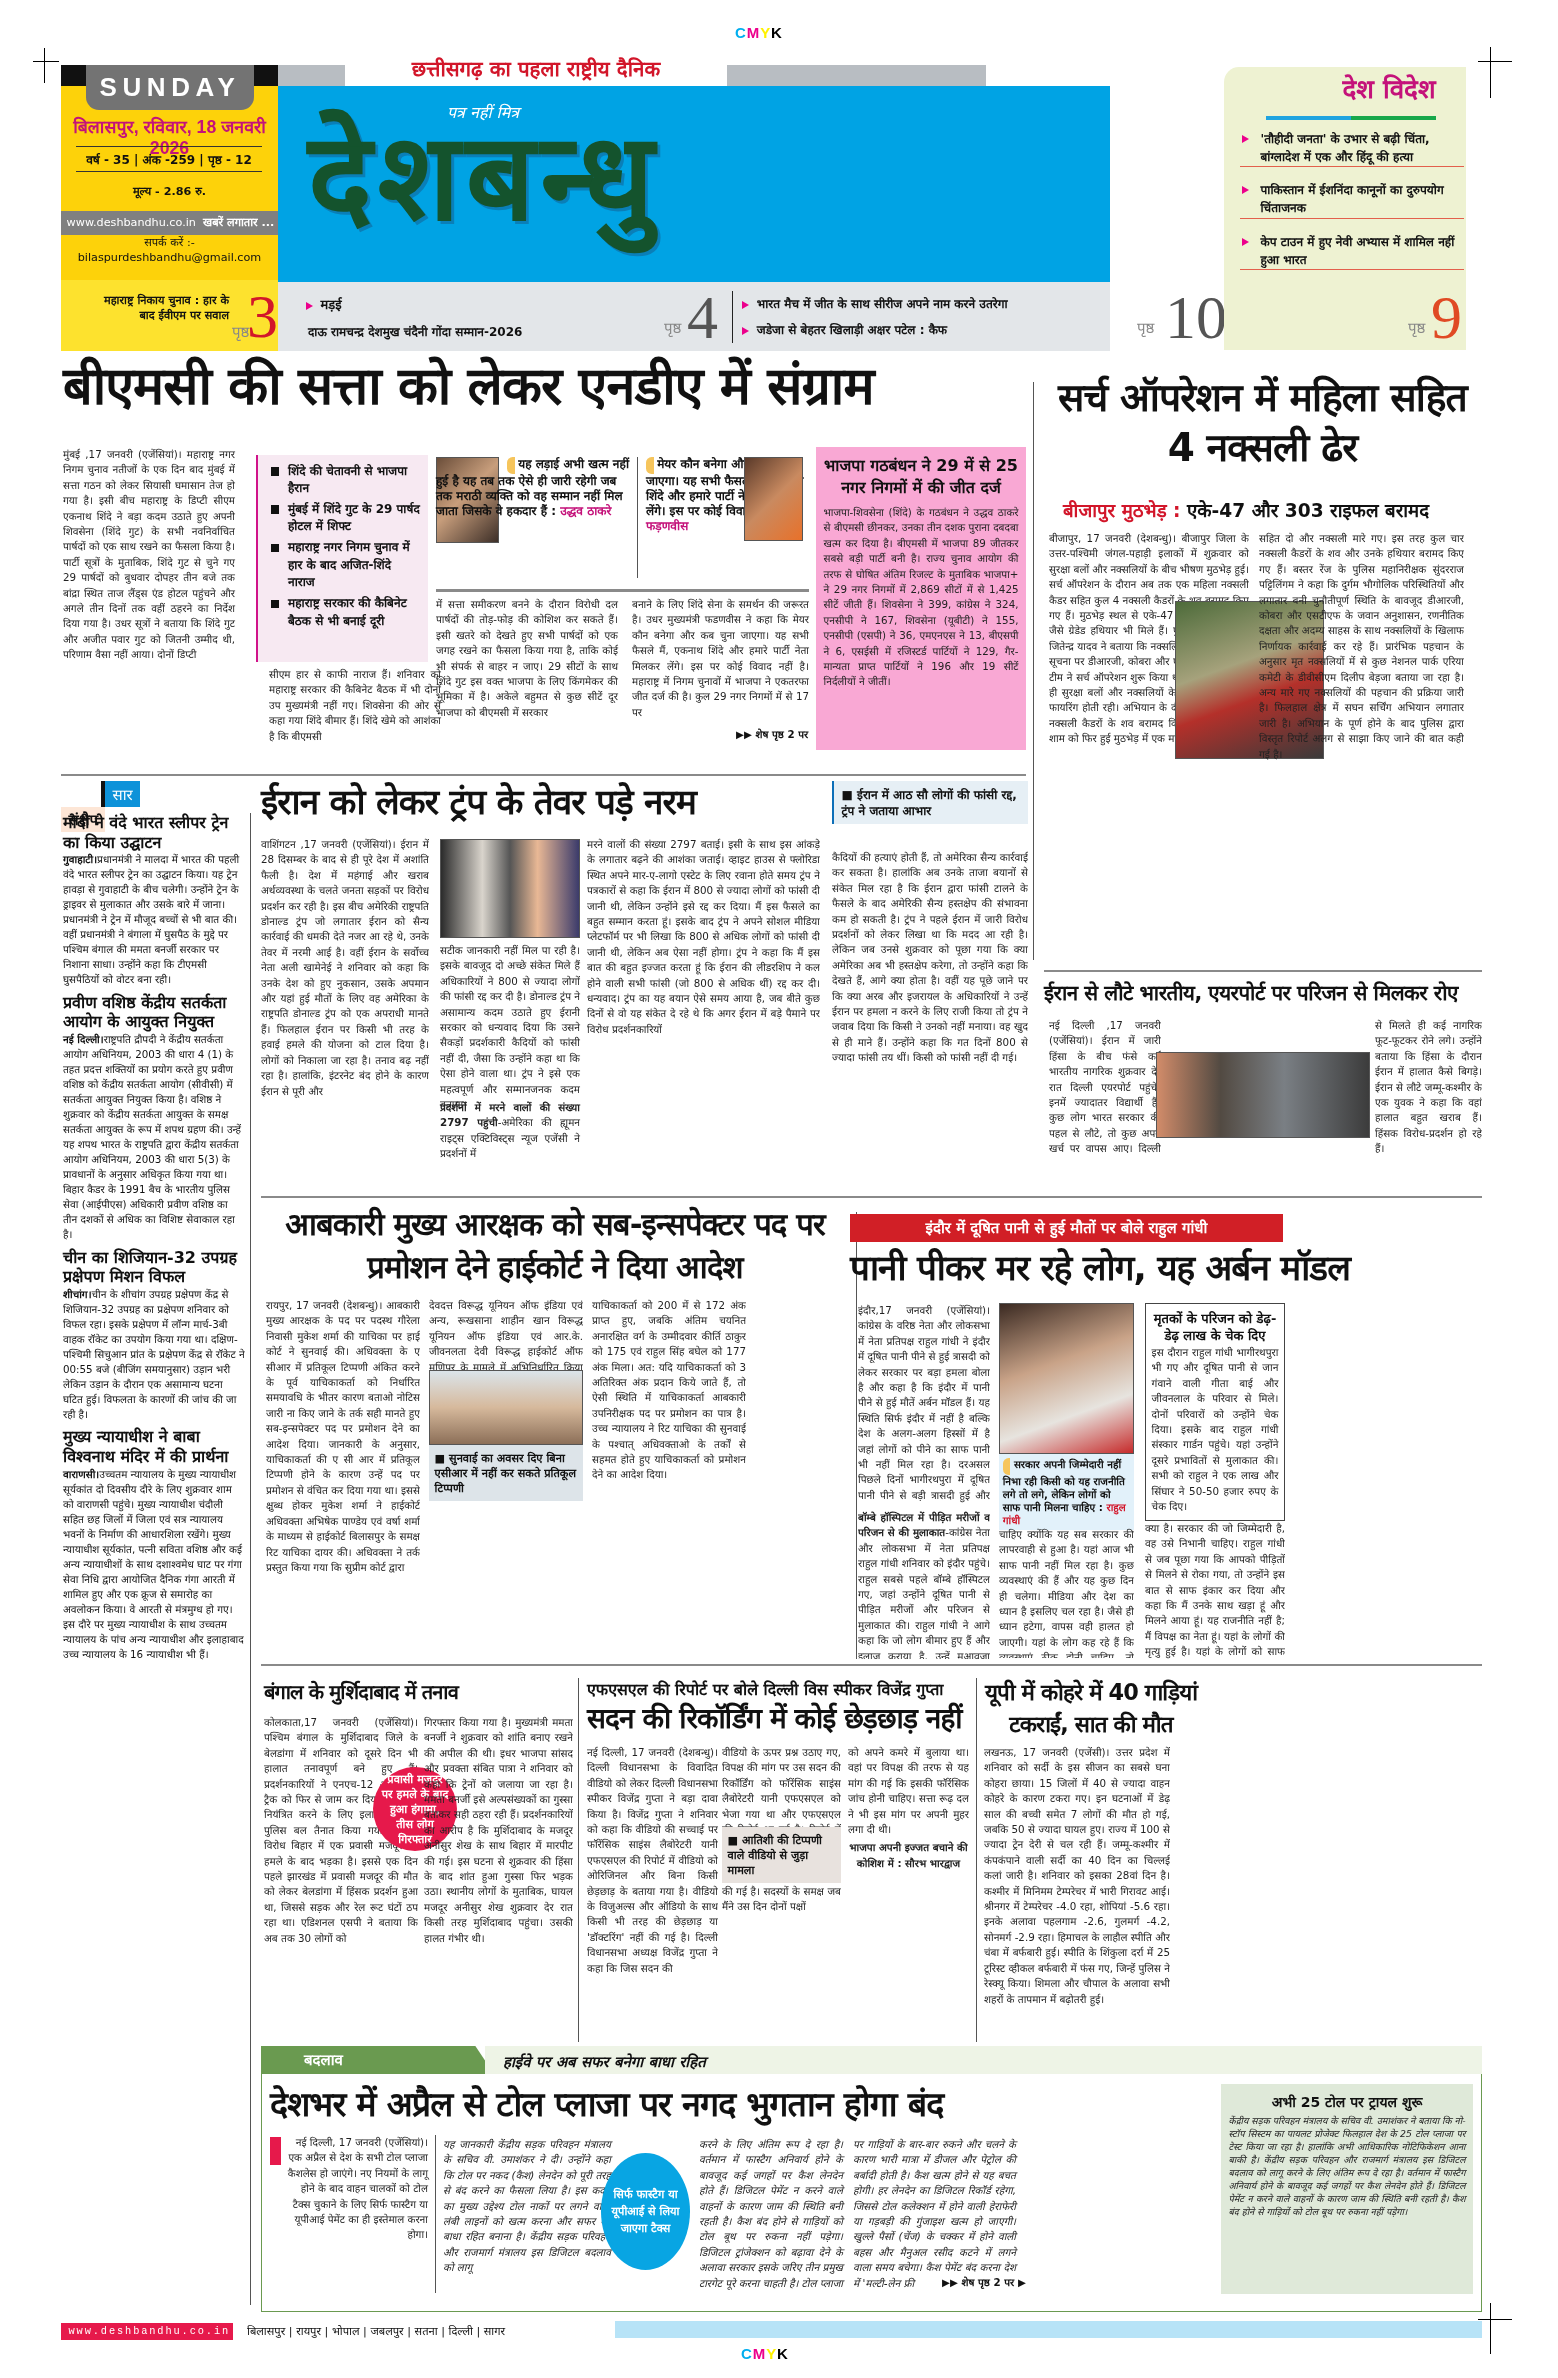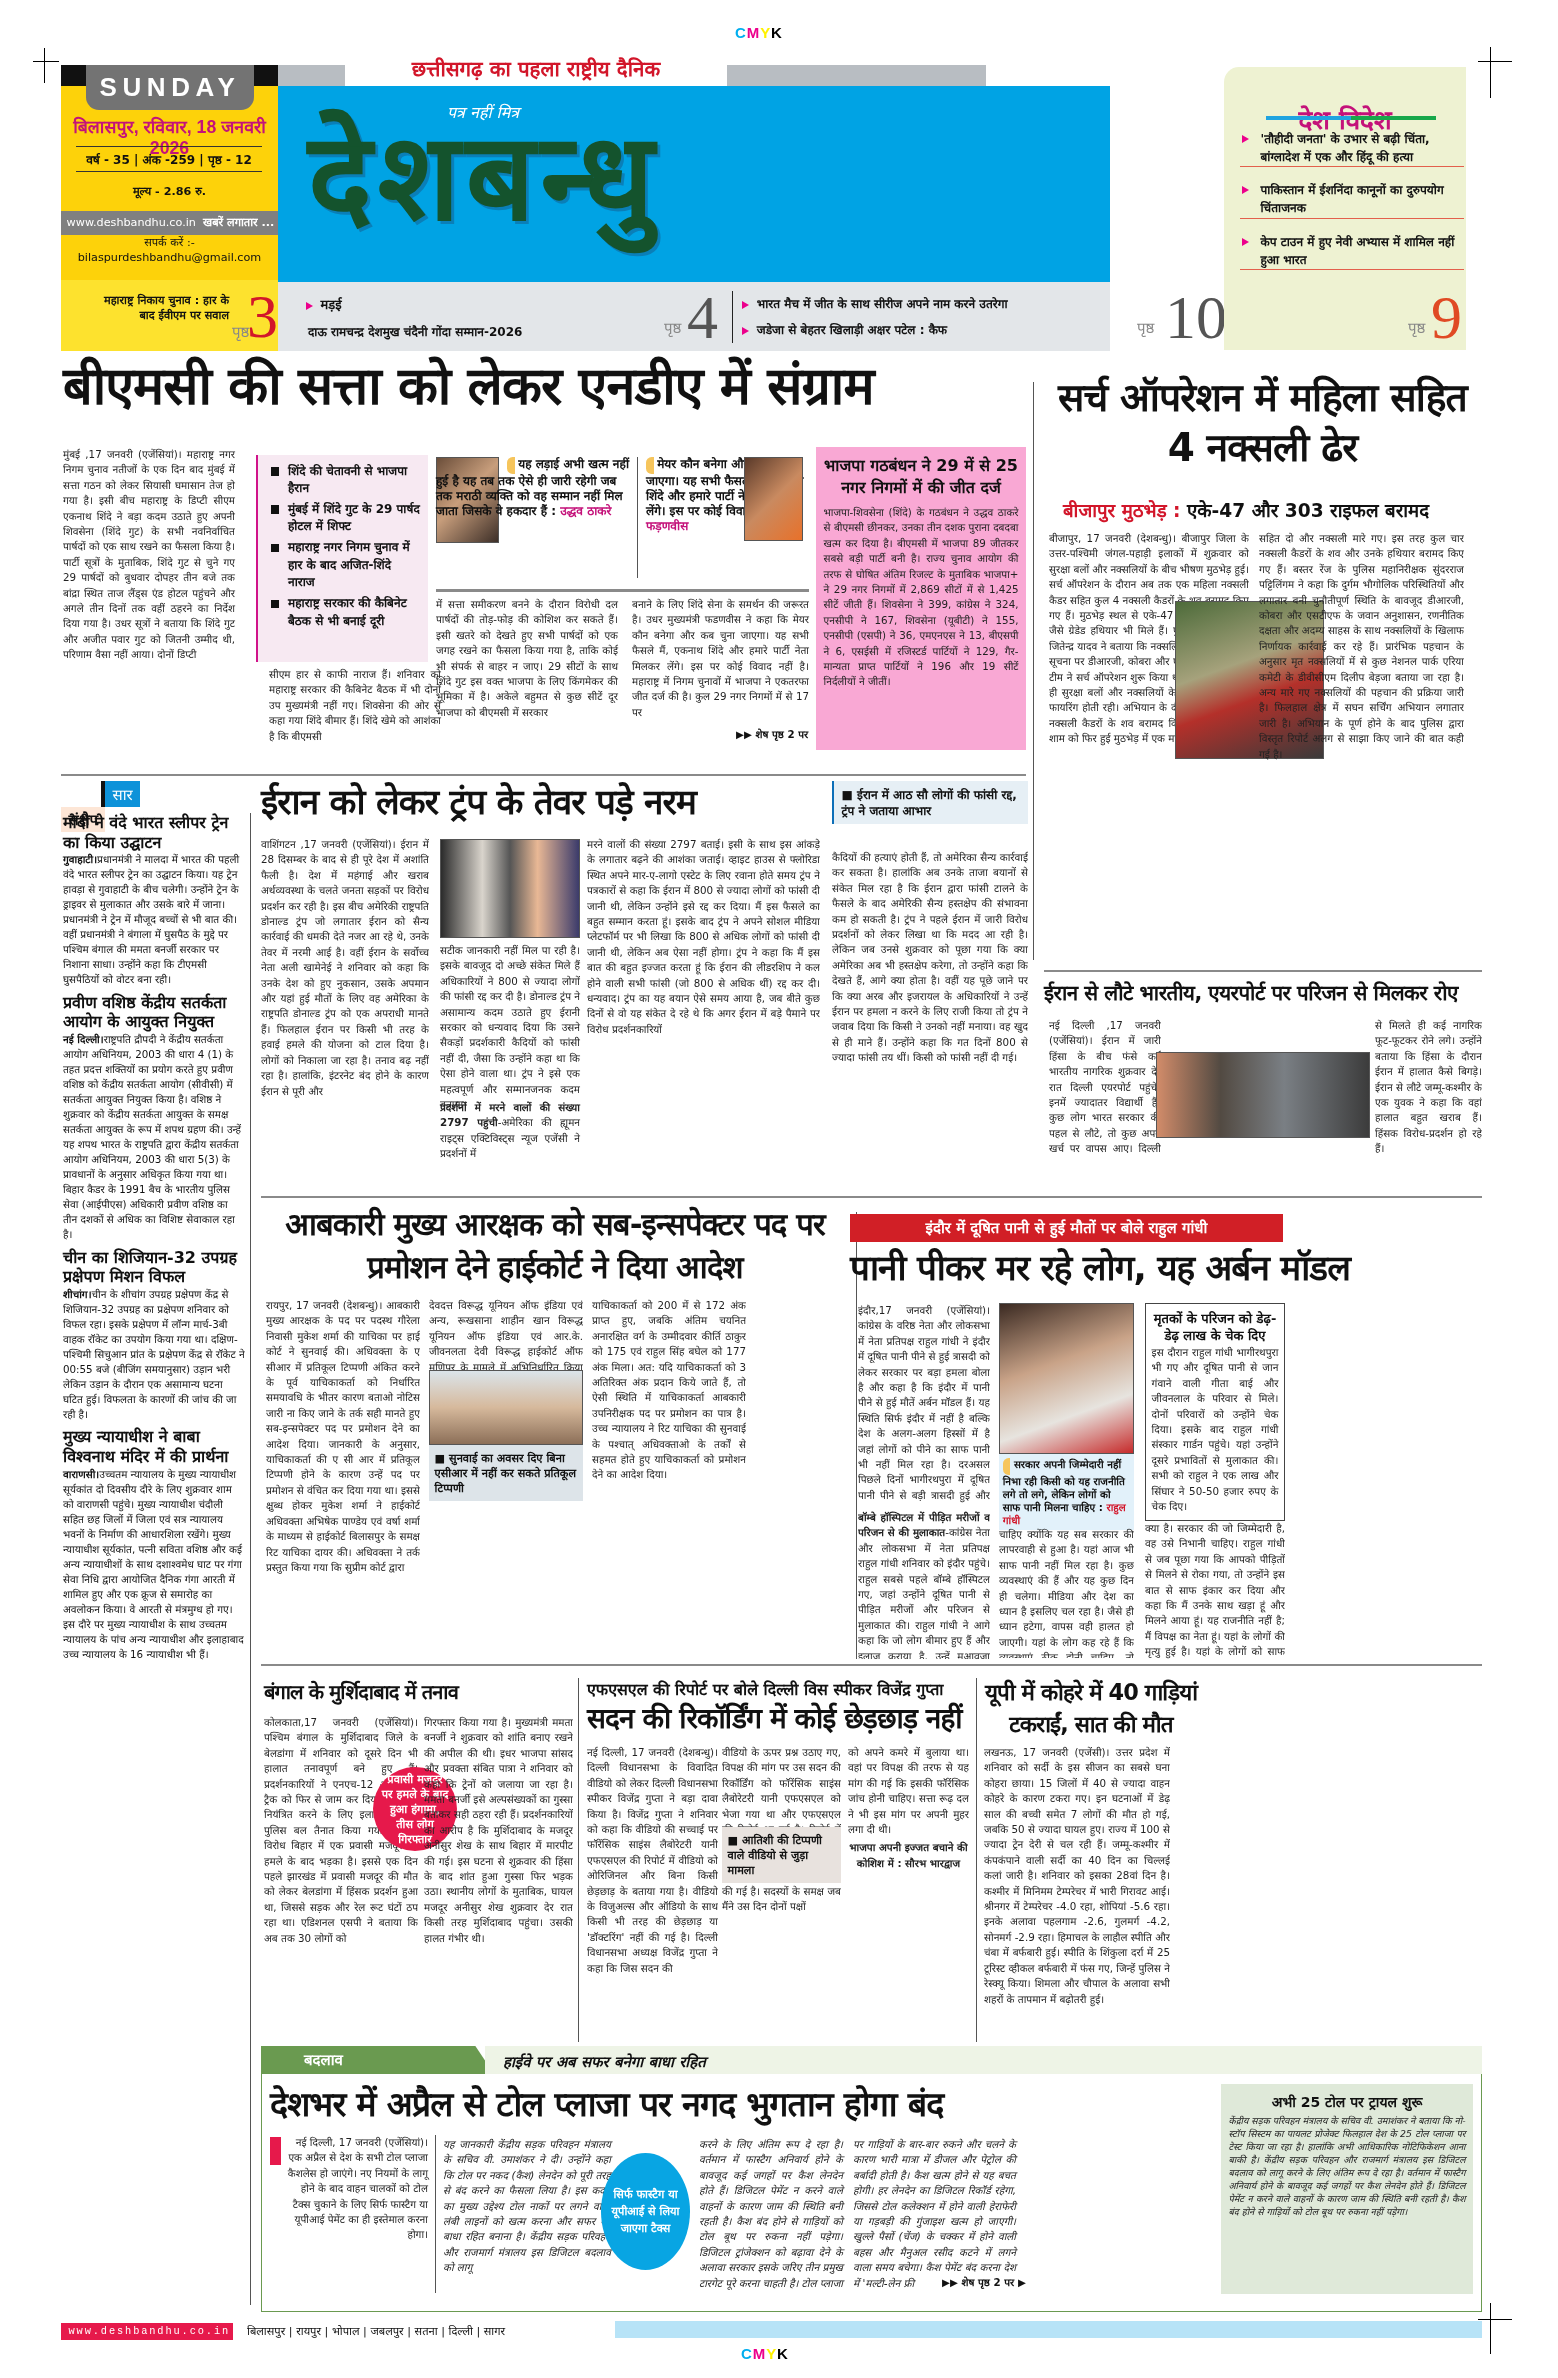--- a/index.html
+++ b/index.html
@@ -25,21 +25,21 @@
   .tagline { left: 345px; top: 54px; width: 382px; height: 32px; background: #fff; text-align: center; color: #d2162a; font-size: 20.5px; font-weight: bold; line-height: 30px; }
   .blue { left: 278px; top: 86px; width: 832px; height: 196px; background: #00a3e4; }
   .motto { left: 447px; top: 101px; color: #fff; font-style: italic; font-size: 16px; }
   .logo { left: 308px; top: 112px; color: #14532d; font-size: 121px; font-weight: bold; font-family: Liberation Mono, monospace; letter-spacing: 5.6px; line-height: 149px; text-shadow: 2.8px 2.8px 0 #0a7fb8; }
   .graybar { left: 278px; top: 282px; width: 832px; height: 69px; background: #e3e6e9; }
   .mani { left: 306px; top: 295px; font-size: 13px; font-weight: bold; }
   .mani2 { left: 308px; top: 323px; font-size: 12px; font-weight: bold; }
   .tri { display: inline-block; width: 0; height: 0; border-top: 4.7px solid transparent; border-bottom: 4.7px solid transparent; border-left: 7.5px solid #ec008c; margin-right: 7.5px; vertical-align: middle; }
   .sport { left: 732px; top: 291px; font-size: 12px; font-weight: bold; line-height: 26px; border-left: 1.9px solid #222; padding-left: 9.3px; }
   .deshvidesh { left: 1224px; top: 67px; width: 242px; height: 283px; background: #eef2d2; border-radius: 15px 0 0 0; }
-  .dv-title { left: 1224px; top: 70px; width: 242px; text-align: center; color: #c4127a; font-size: 26px; font-weight: bold; margin-top: 31px; }
+  .dv-title { left: 1268px; top: 70px; width: 242px; text-align: center; color: #c4127a; font-size: 26px; font-weight: bold; }
   .dv-line { left: 1266px; top: 116px; width: 170px; height: 3.7px; background: linear-gradient(90deg, #1fa4e0 50%, #17a84b 50%); }
   .dv-items { left: 1240px; top: 131px; width: 224px; font-size: 12px; font-weight: bold; line-height: 17.7px; }
   .dv-items li { list-style: none; position: relative; padding-left: 20.5px; margin-bottom: 15px; border-bottom: 0.9px solid #e3604c; }
   .dv-items li .tri { position: absolute; left: 1.9px; top: 3.7px; }
   
   .h1 { font-family: "DejaVu Sans", sans-serif; font-weight: bold; color: #111; letter-spacing: -0.9px; }
   .body { font-family: "DejaVu Sans", sans-serif; font-size: 10.3px; line-height: 15.4px; text-align: justify; color: #222; }
   .body b { font-weight: bold; }
   .rule { background: #8a8a8a; height: 2.8px; }
   .vrule { background: #555; width: 0.9px; }

